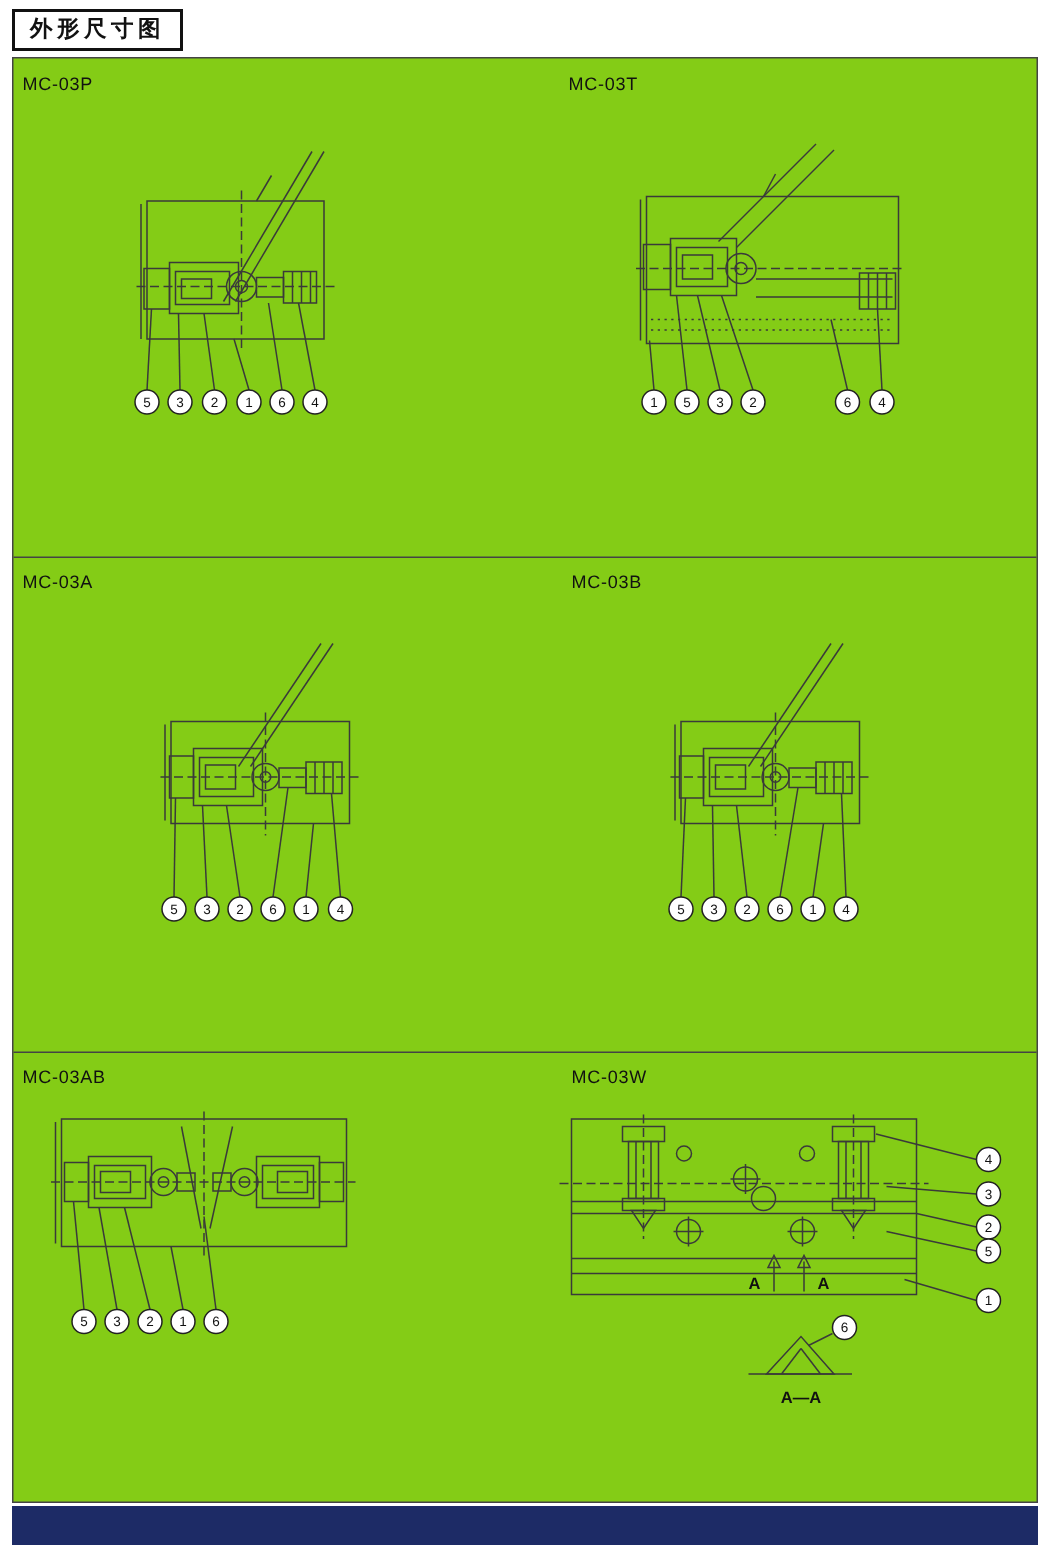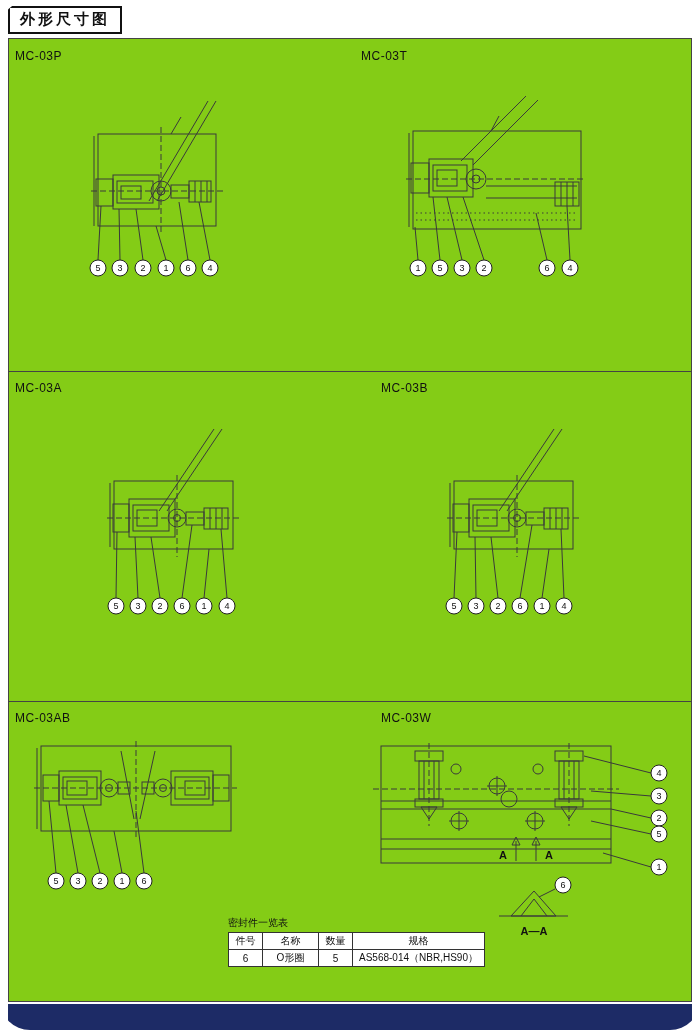--- a/index.html
+++ b/index.html
@@ -1,29 +1,29 @@
 <!DOCTYPE html>
 <html><head>
 <meta charset="utf-8">
 <style>
   * { margin:0; padding:0; box-sizing:border-box; }
   html,body { width:700px; height:1030px; }
   body { background:#fff; font-family:"Liberation Sans","DejaVu Sans",sans-serif; position:relative; color:#111; }
-  .page { position:absolute; inset:0; width:700px; height:1030px; background:#fff; overflow:hidden;border-radius:30px; }
+  .page { position:absolute; inset:0; width:700px; height:1030px; background:#fff; overflow:hidden; }
 
   .title-box { position:absolute; left:8px; top:6px; border:2px solid #111; padding:2px 10px 3px;
                font-size:15px; letter-spacing:3px; font-weight:bold; background:#fff; }
 
   .main { position:absolute; left:8px; top:38px; width:684px; height:964px; border:1px solid #444; background:#84cc16; }
   .divider { position:absolute; left:0; width:100%; border-top:1px solid #444; }
   .d1 { top:332px; } .d2 { top:662px; }
 
   .panel { position:absolute; }
   .p1 { left:0;   top:0;    width:342px; height:332px; }
-  .p2 { left:322px; top:0;  width:342px; height:332px;text-align:center; }
+  .p2 { left:340px; top:0;  width:342px; height:332px;text-align:center; }
   .p3 { left:0;   top:332px; width:342px; height:330px;text-decoration:underline; }
   .p4 { left:342px; top:332px; width:342px; height:330px; }
   .p5 { left:0;   top:662px; width:342px; height:234px; }
   .p6 { left:342px; top:662px; width:342px; height:302px; }
   .panel-label { position:absolute; top:10px; left:6px; font-size:12px; letter-spacing:0.5px; }
   .p2 .panel-label, .p4 .panel-label, .p6 .panel-label { left:30px; }
 
   svg.drawing { position:absolute; left:0; top:0; }
   svg .ln line, svg .ln rect, svg .ln circle, svg .ln polygon, svg .ln polyline
       { stroke:#3a3a3a; fill:none; stroke-width:1; }
@@ -416,37 +416,16 @@
         <g class="callout">
             <circle cx="212" cy="184" r="8"></circle>
             <text x="212" y="187">6</text>
           </g>
         <text class="section-title" x="183" y="234">A—A</text>
       </svg>
     </section>
 
   </div>
 
-  <div class="seal-wrap">
-    <div class="seal-title">密封件一览表</div>
-    <table class="seal">
-      <thead>
-        <tr>
-          <th class="col-no">件号</th>
-          <th class="col-name">名称</th>
-          <th class="col-qty">数量</th>
-          <th class="col-spec">规格</th>
-        </tr>
-      </thead>
-      <tbody>
-        <tr>
-          <td>6</td>
-          <td>O形圈</td>
-          <td>5</td>
-          <td>AS568-014（NBR,HS90）</td>
-        </tr>
-      </tbody>
-    </table>
-  </div>
 
   <div class="footer-bar"></div>
 
 </div>
 
 </body></html>

